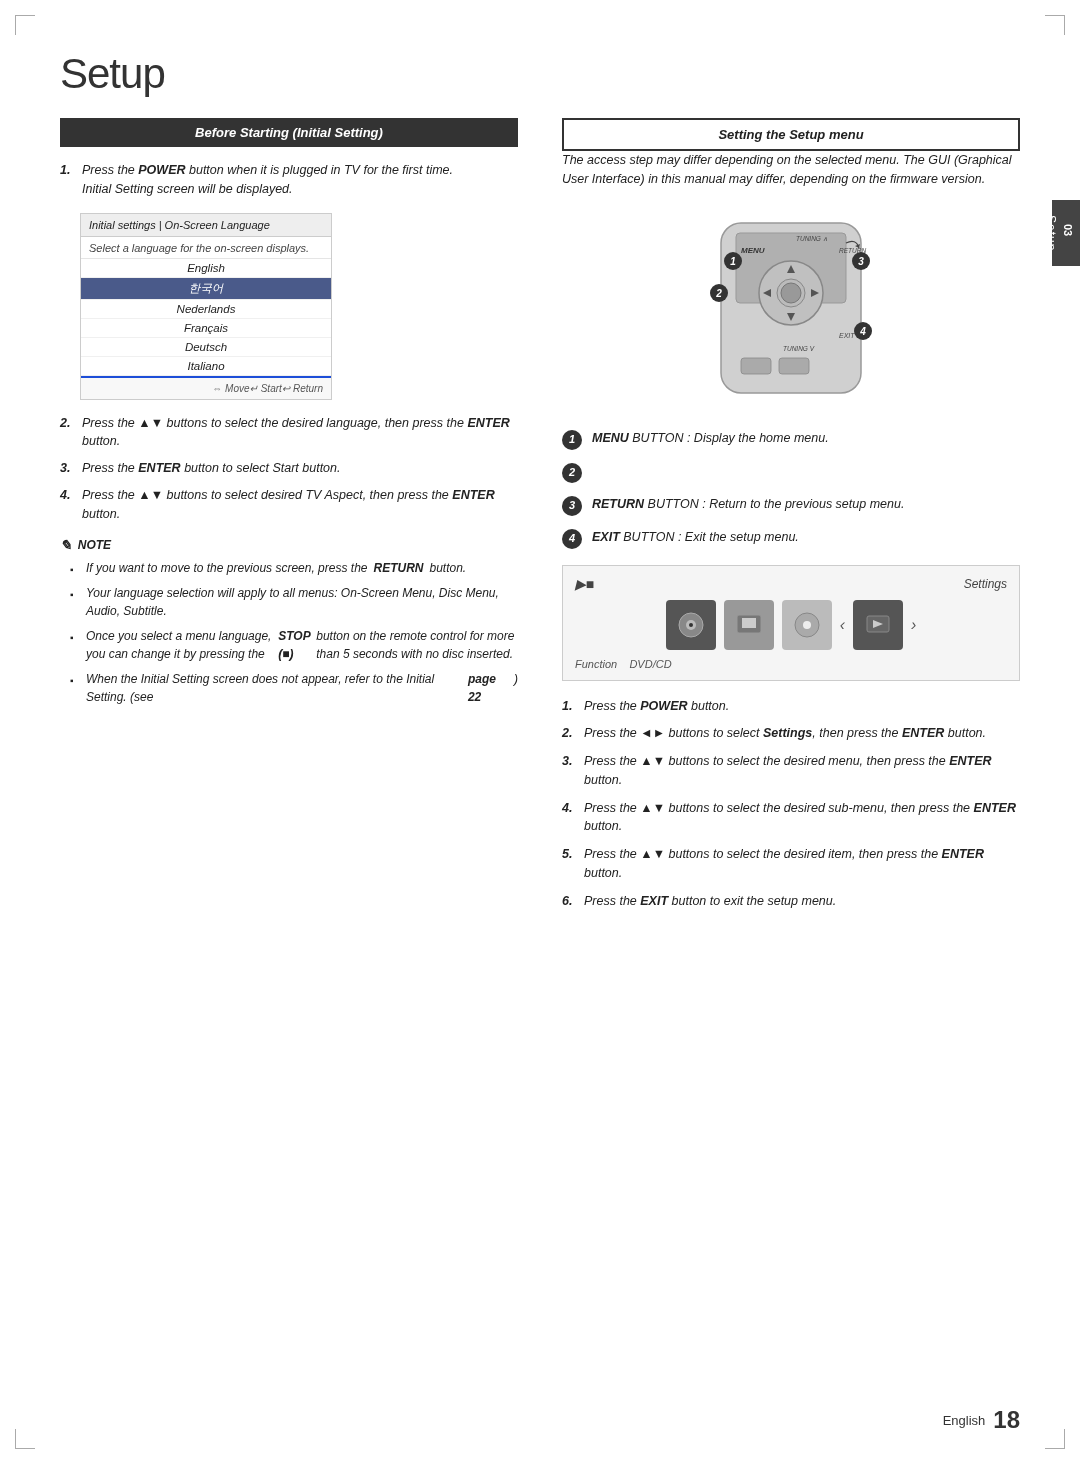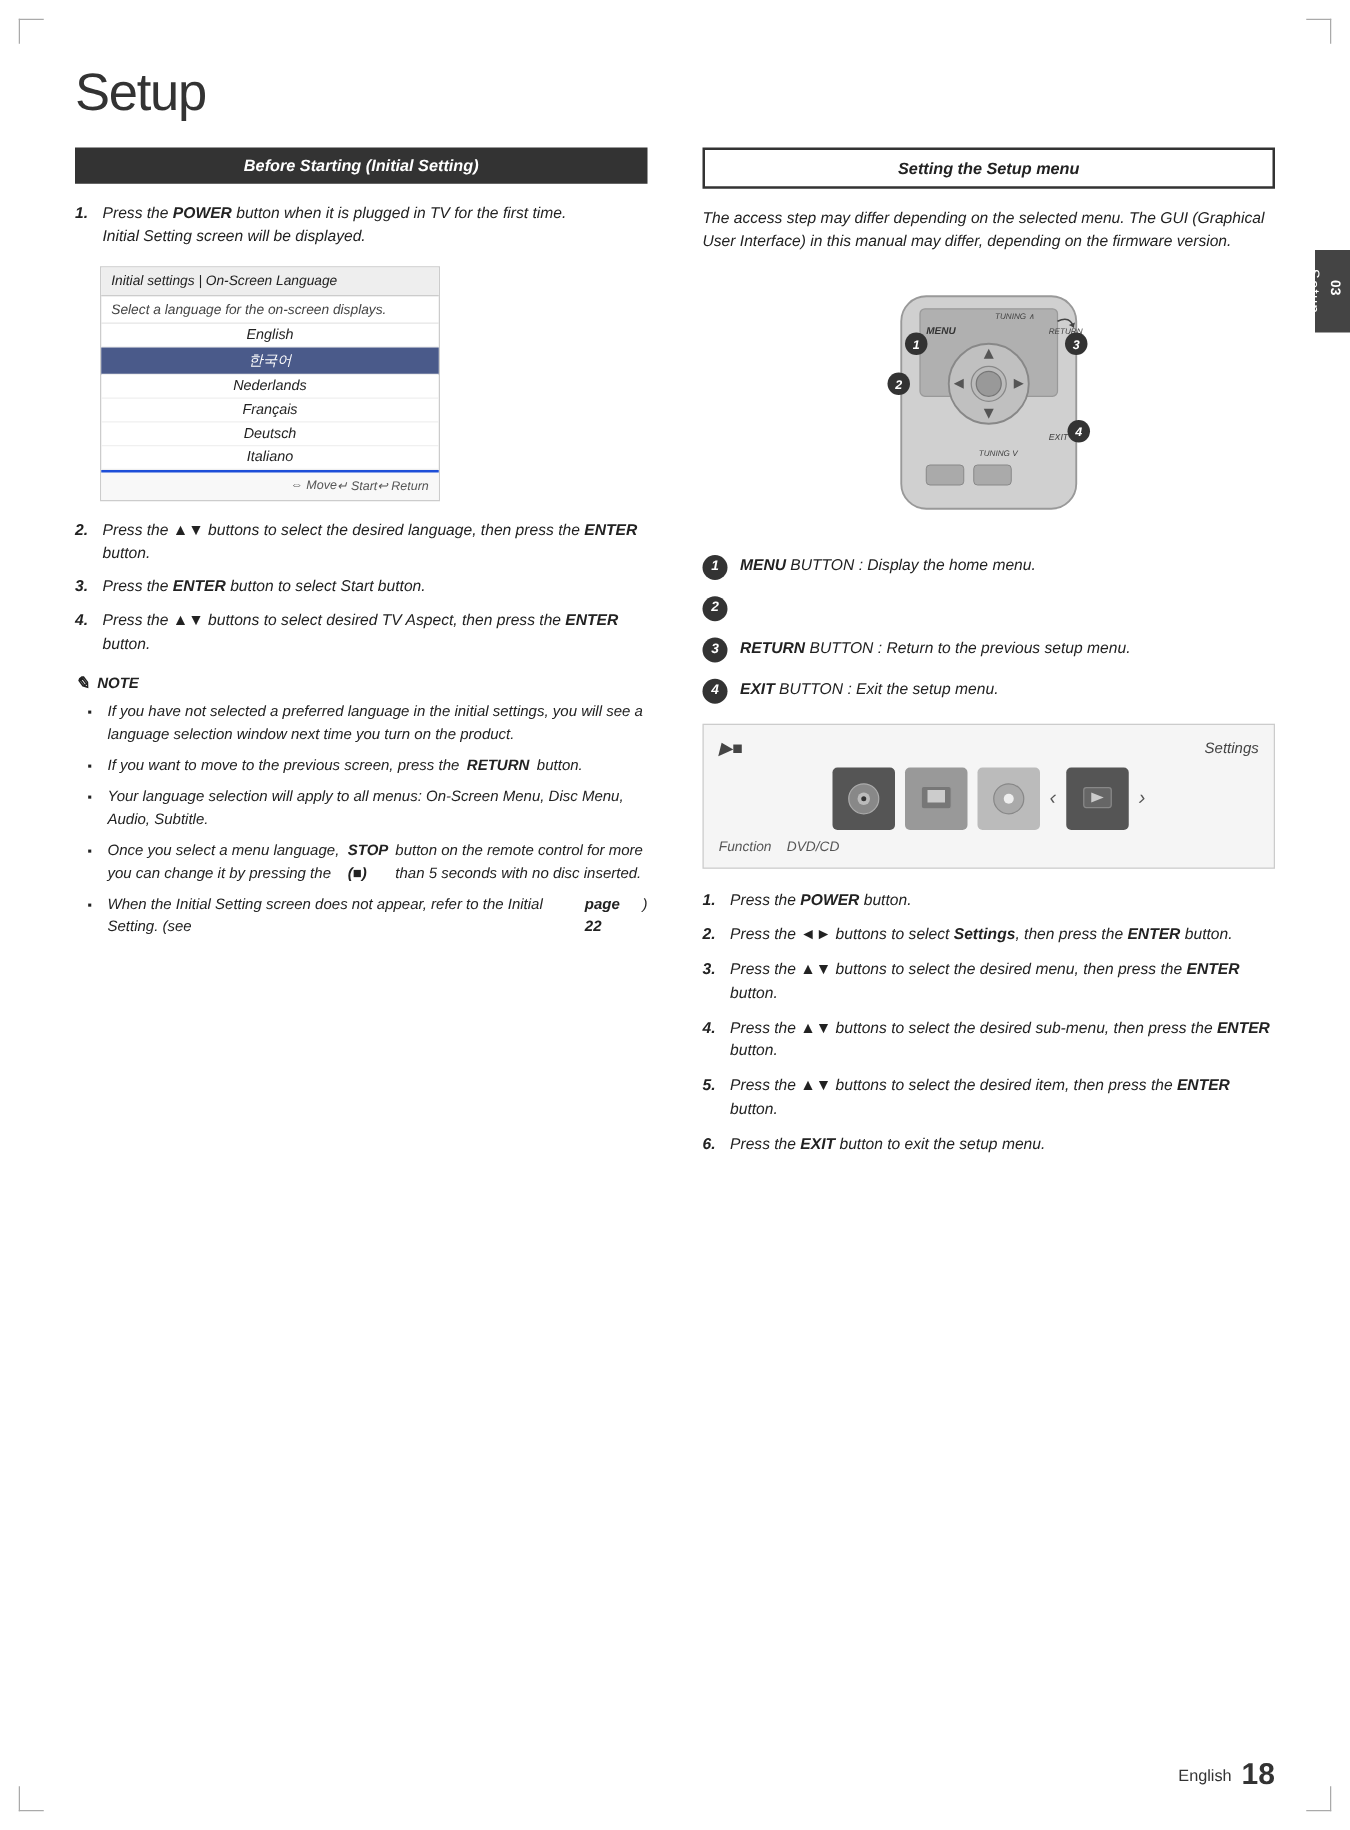--- a/index.html
+++ b/index.html
@@ -97,21 +97,20 @@
       font-size: 13px;
       padding: 7px 10px;
       margin-bottom: 14px;
     }
     .section-header-outline {
       border: 2px solid #333;
       text-align: center;
       font-weight: bold;
       font-size: 13px;
       padding: 7px 10px;
-      margin-bottom: 14px;
     }
 
     
     .steps {
       list-style: none;
       padding: 0;
       margin: 0 0 14px 0;
     }
     .steps li {
       display: flex;
@@ -123,21 +122,21 @@
     .steps li .step-num {
       font-weight: bold;
       min-width: 16px;
     }
 
     
     .initial-settings-box {
       border: 1px solid #ccc;
       margin: 10px 0 14px 20px;
       padding: 0;
-      width: 272px;
+      width: 252px;
       font-size: 11px;
     }
     .is-header {
       background: #eee;
       padding: 5px 8px;
       font-size: 11px;
       border-bottom: 1px solid #ccc;
     }
     .is-subtitle {
       padding: 5px 8px 4px 8px;
@@ -405,21 +404,20 @@
           <span>Press the ▲▼ buttons to select desired TV Aspect, then press the <strong>ENTER</strong> button.</span>
         </li>
       </ol>
 
       <div class="note-section">
         <div class="note-header">
           <span class="note-icon">✎</span>
           <span>NOTE</span>
         </div>
         <ul class="note-items">
-          <li>If you have not selected a preferred language in the initial settings, you will see a language selection window next time you turn on the product.</li>
           <li>If you want to move to the previous screen, press the <strong>RETURN</strong> button.</li>
           <li>Your language selection will apply to all menus: On-Screen Menu, Disc Menu, Audio, Subtitle.</li>
           <li>Once you select a menu language, you can change it by pressing the <strong>STOP (■)</strong> button on the remote control for more than 5 seconds with no disc inserted.</li>
           <li>When the Initial Setting screen does not appear, refer to the Initial Setting. (see <strong>page 22</strong>)</li>
         </ul>
       </div>
     </div>
 
     <div class="col-right">
       <div class="section-header-outline">Setting the Setup menu</div>

